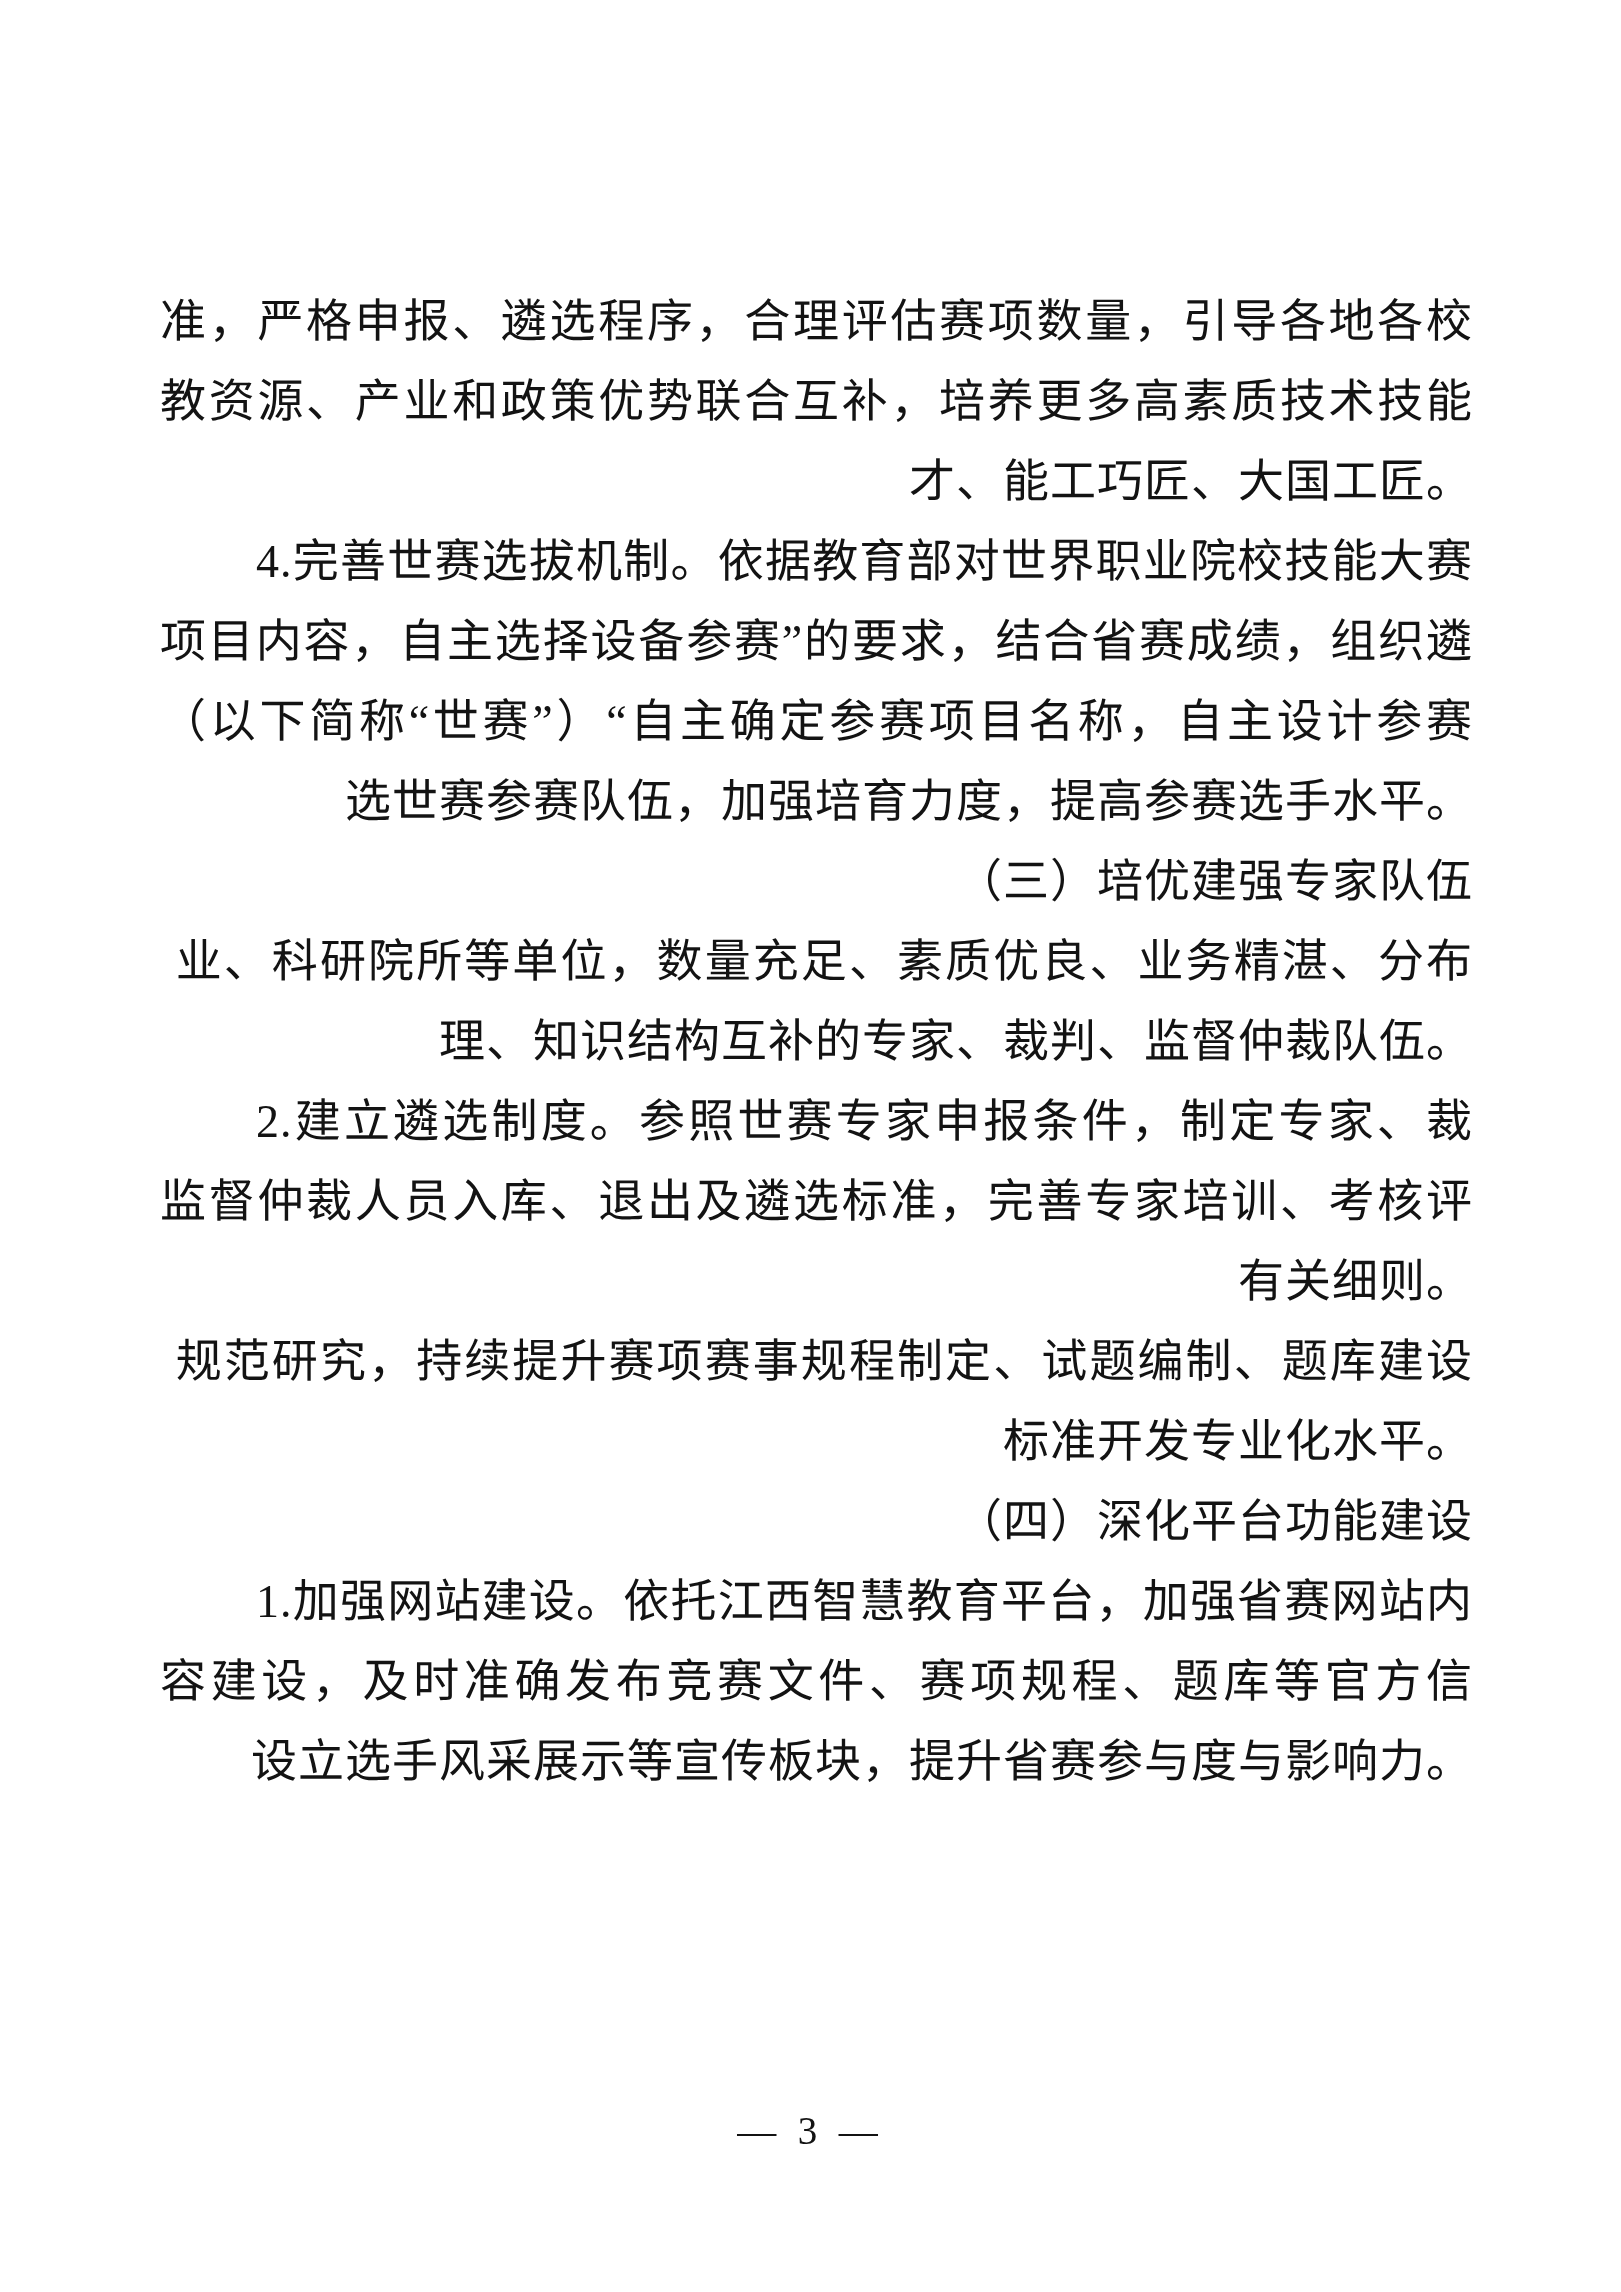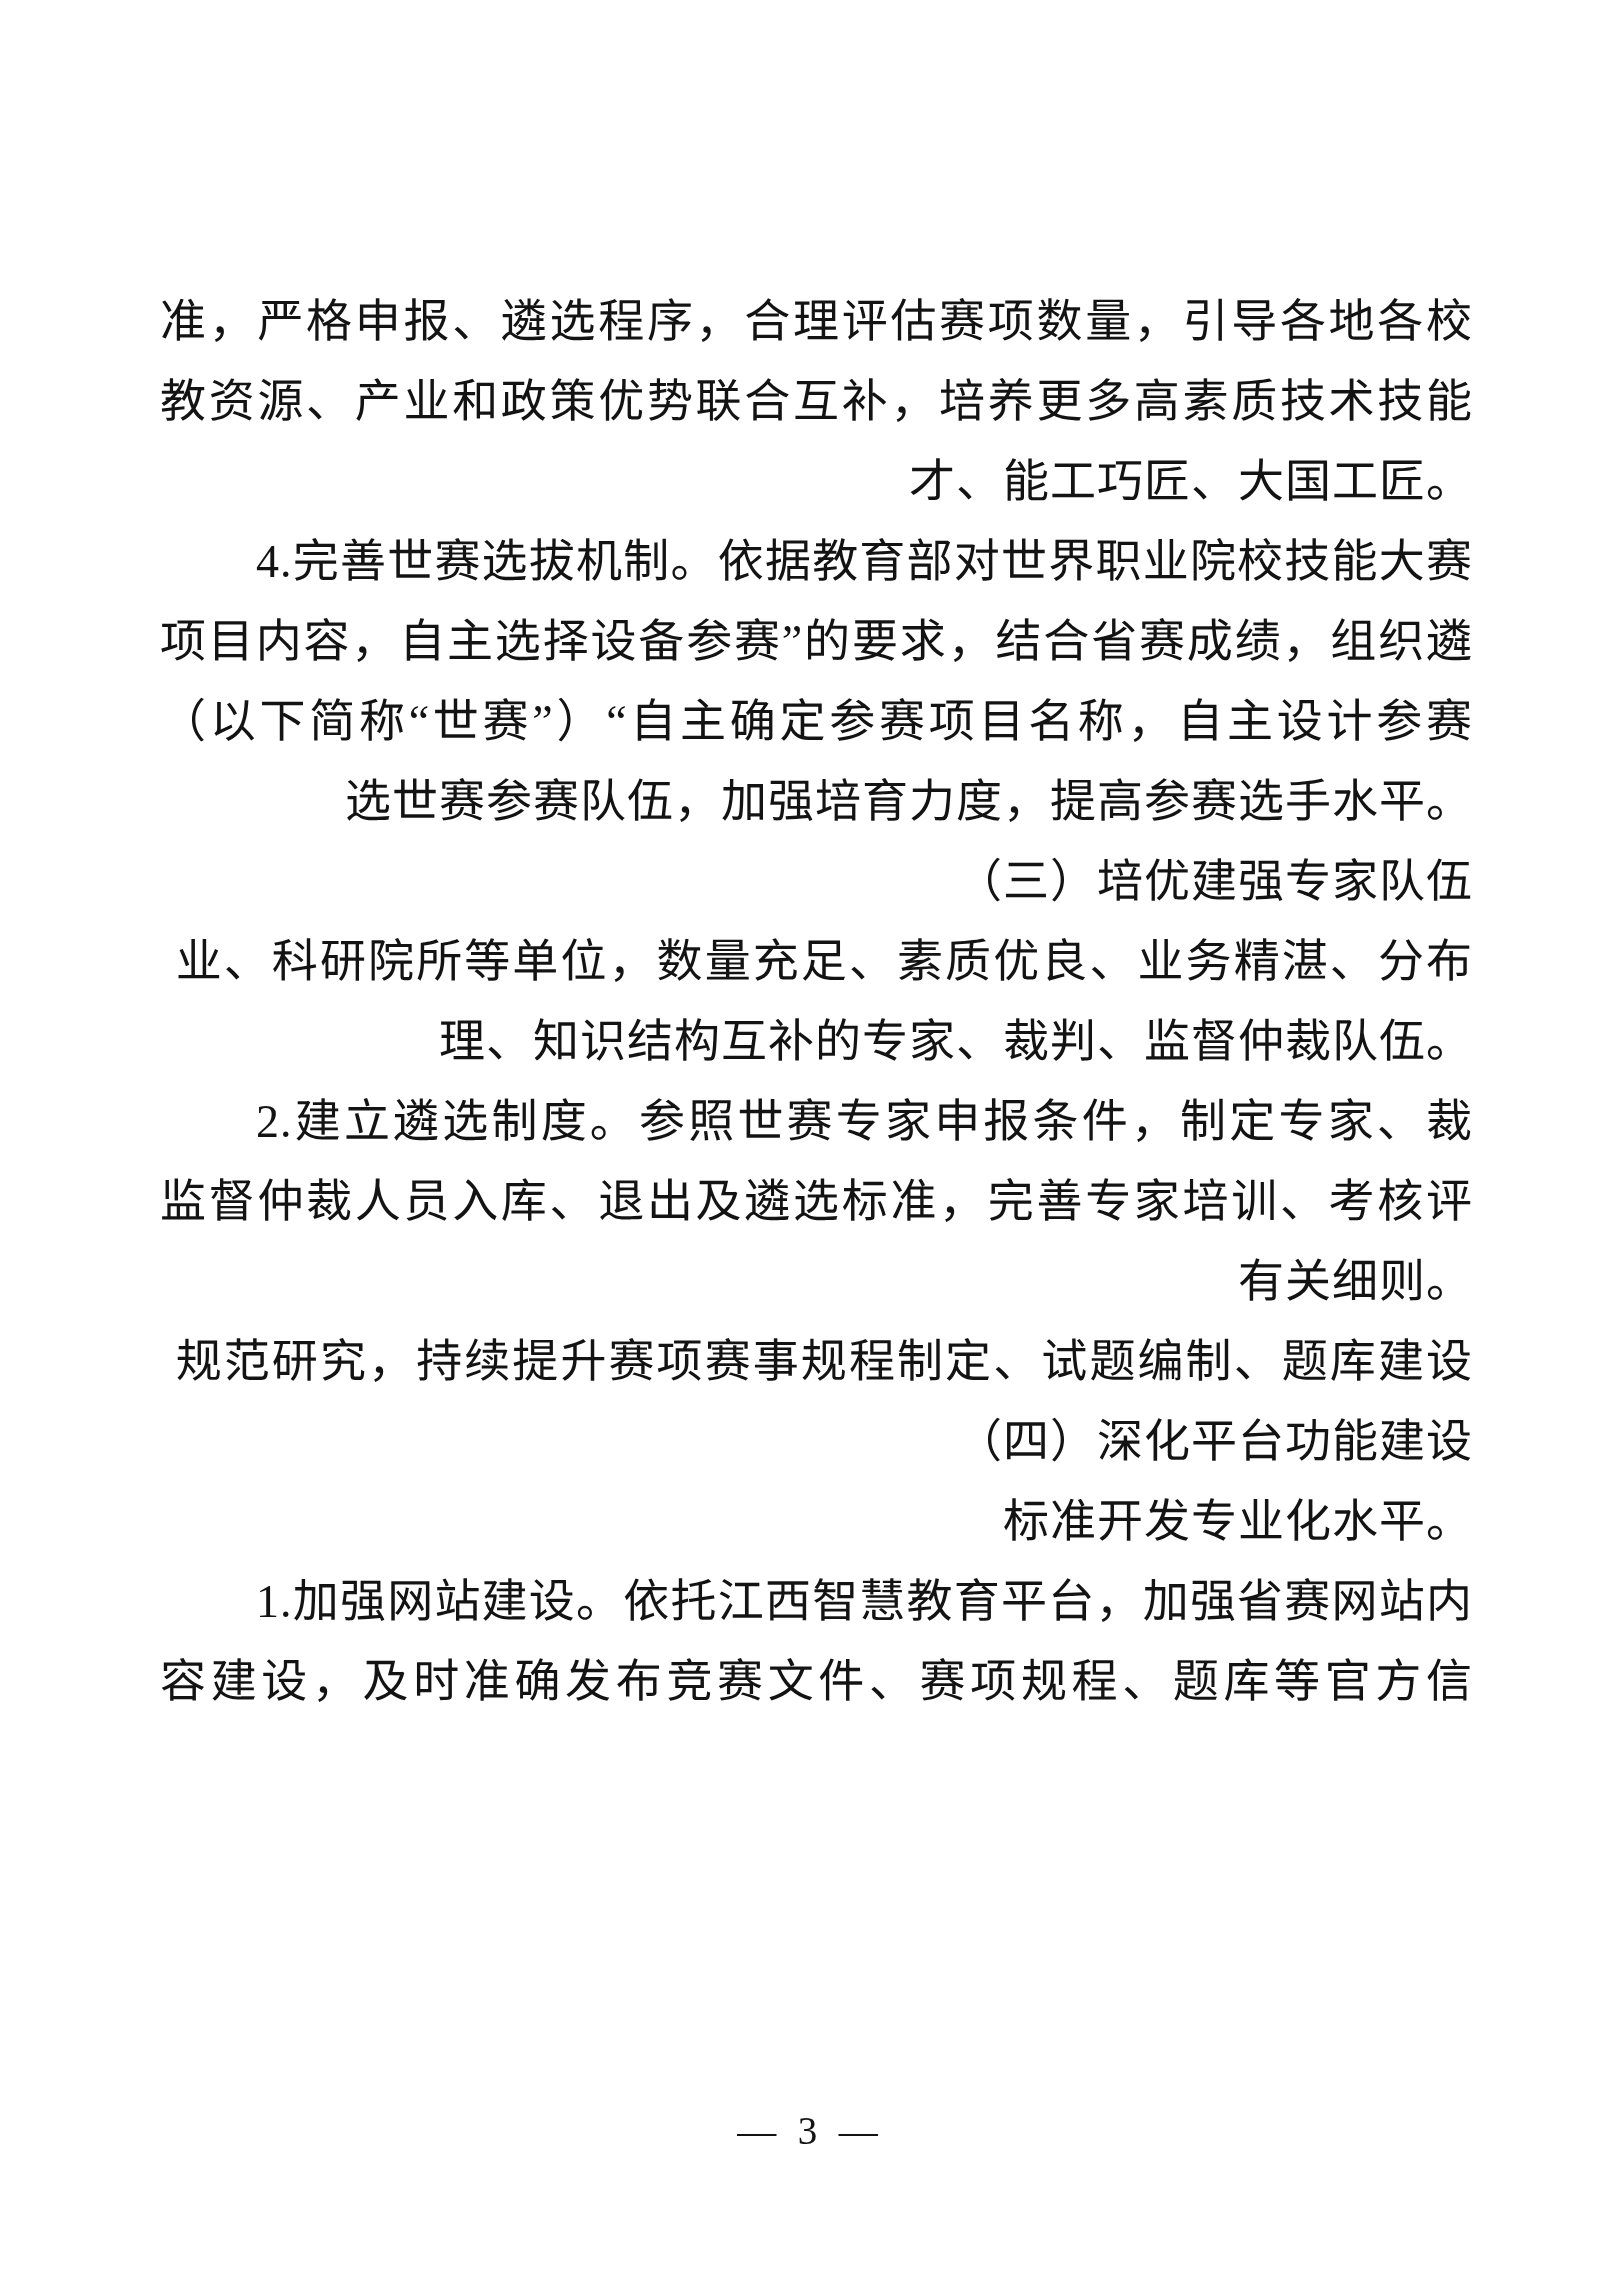--- a/index.html
+++ b/index.html
@@ -65,21 +65,22 @@
     <div class="line fill">项目内容，自主选择设备参赛”的要求，结合省赛成绩，组织遴</div>
     <div class="line fill">（以下简称“世赛”）“自主确定参赛项目名称，自主设计参赛</div>
     <div class="line">选世赛参赛队伍，加强培育力度，提高参赛选手水平。</div>
     <div class="line indent heading">（三）培优建强专家队伍</div>
     <div class="line fill off16">业、科研院所等单位，数量充足、素质优良、业务精湛、分布合</div>
     <div class="line off16">理、知识结构互补的专家、裁判、监督仲裁队伍。</div>
     <div class="line indent fill">2.建立遴选制度。参照世赛专家申报条件，制定专家、裁判、</div>
     <div class="line fill">监督仲裁人员入库、退出及遴选标准，完善专家培训、考核评价</div>
     <div class="line">有关细则。</div>
     <div class="line fill off16">规范研究，持续提升赛项赛事规程制定、试题编制、题库建设和</div>
+    <div class="line off8">标准开发专业化水平。</div>
     <div class="line indent heading">（四）深化平台功能建设</div>
-    <div class="line off8">标准开发专业化水平。</div>
     <div class="line indent fill">1.加强网站建设。依托江西智慧教育平台，加强省赛网站内</div>
     <div class="line fill">容建设，及时准确发布竞赛文件、赛项规程、题库等官方信息，</div>
+    <div class="line">设立选手风采展示等宣传板块，提升省赛参与度与影响力。</div>
   </div>
 
   <div class="footer">— 3 —</div>
 </div>
 
 
 </body></html>

